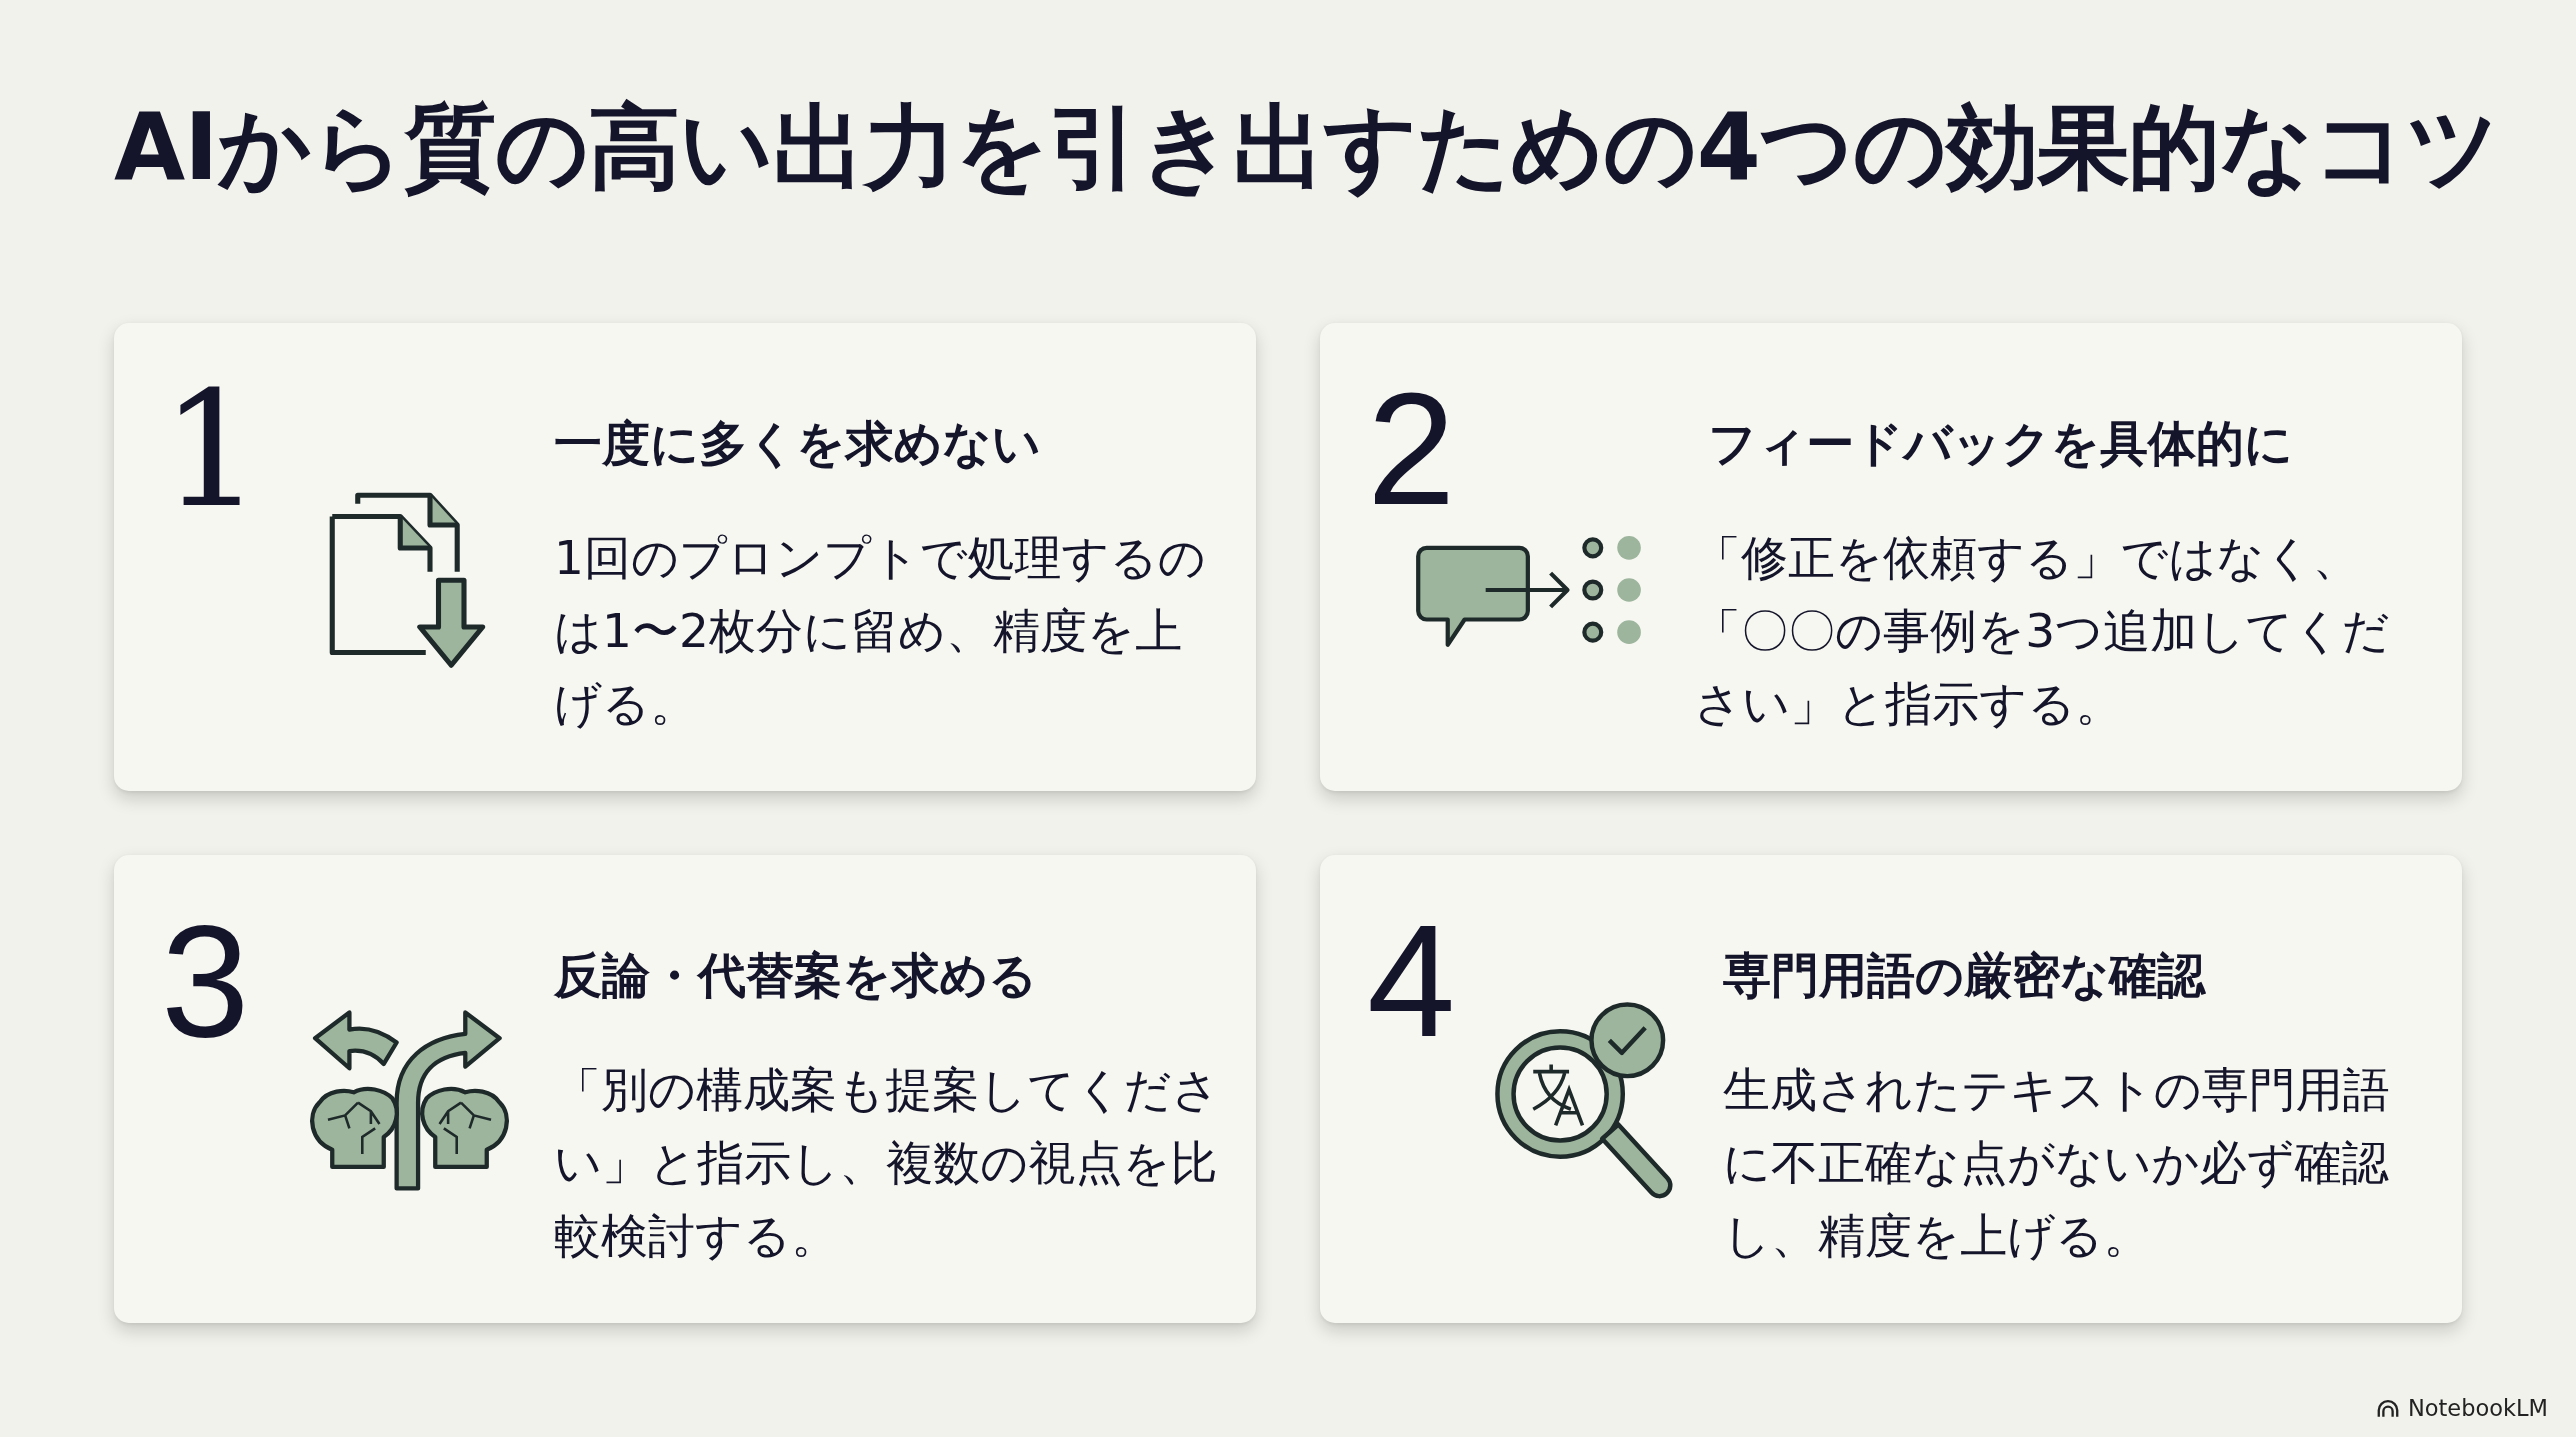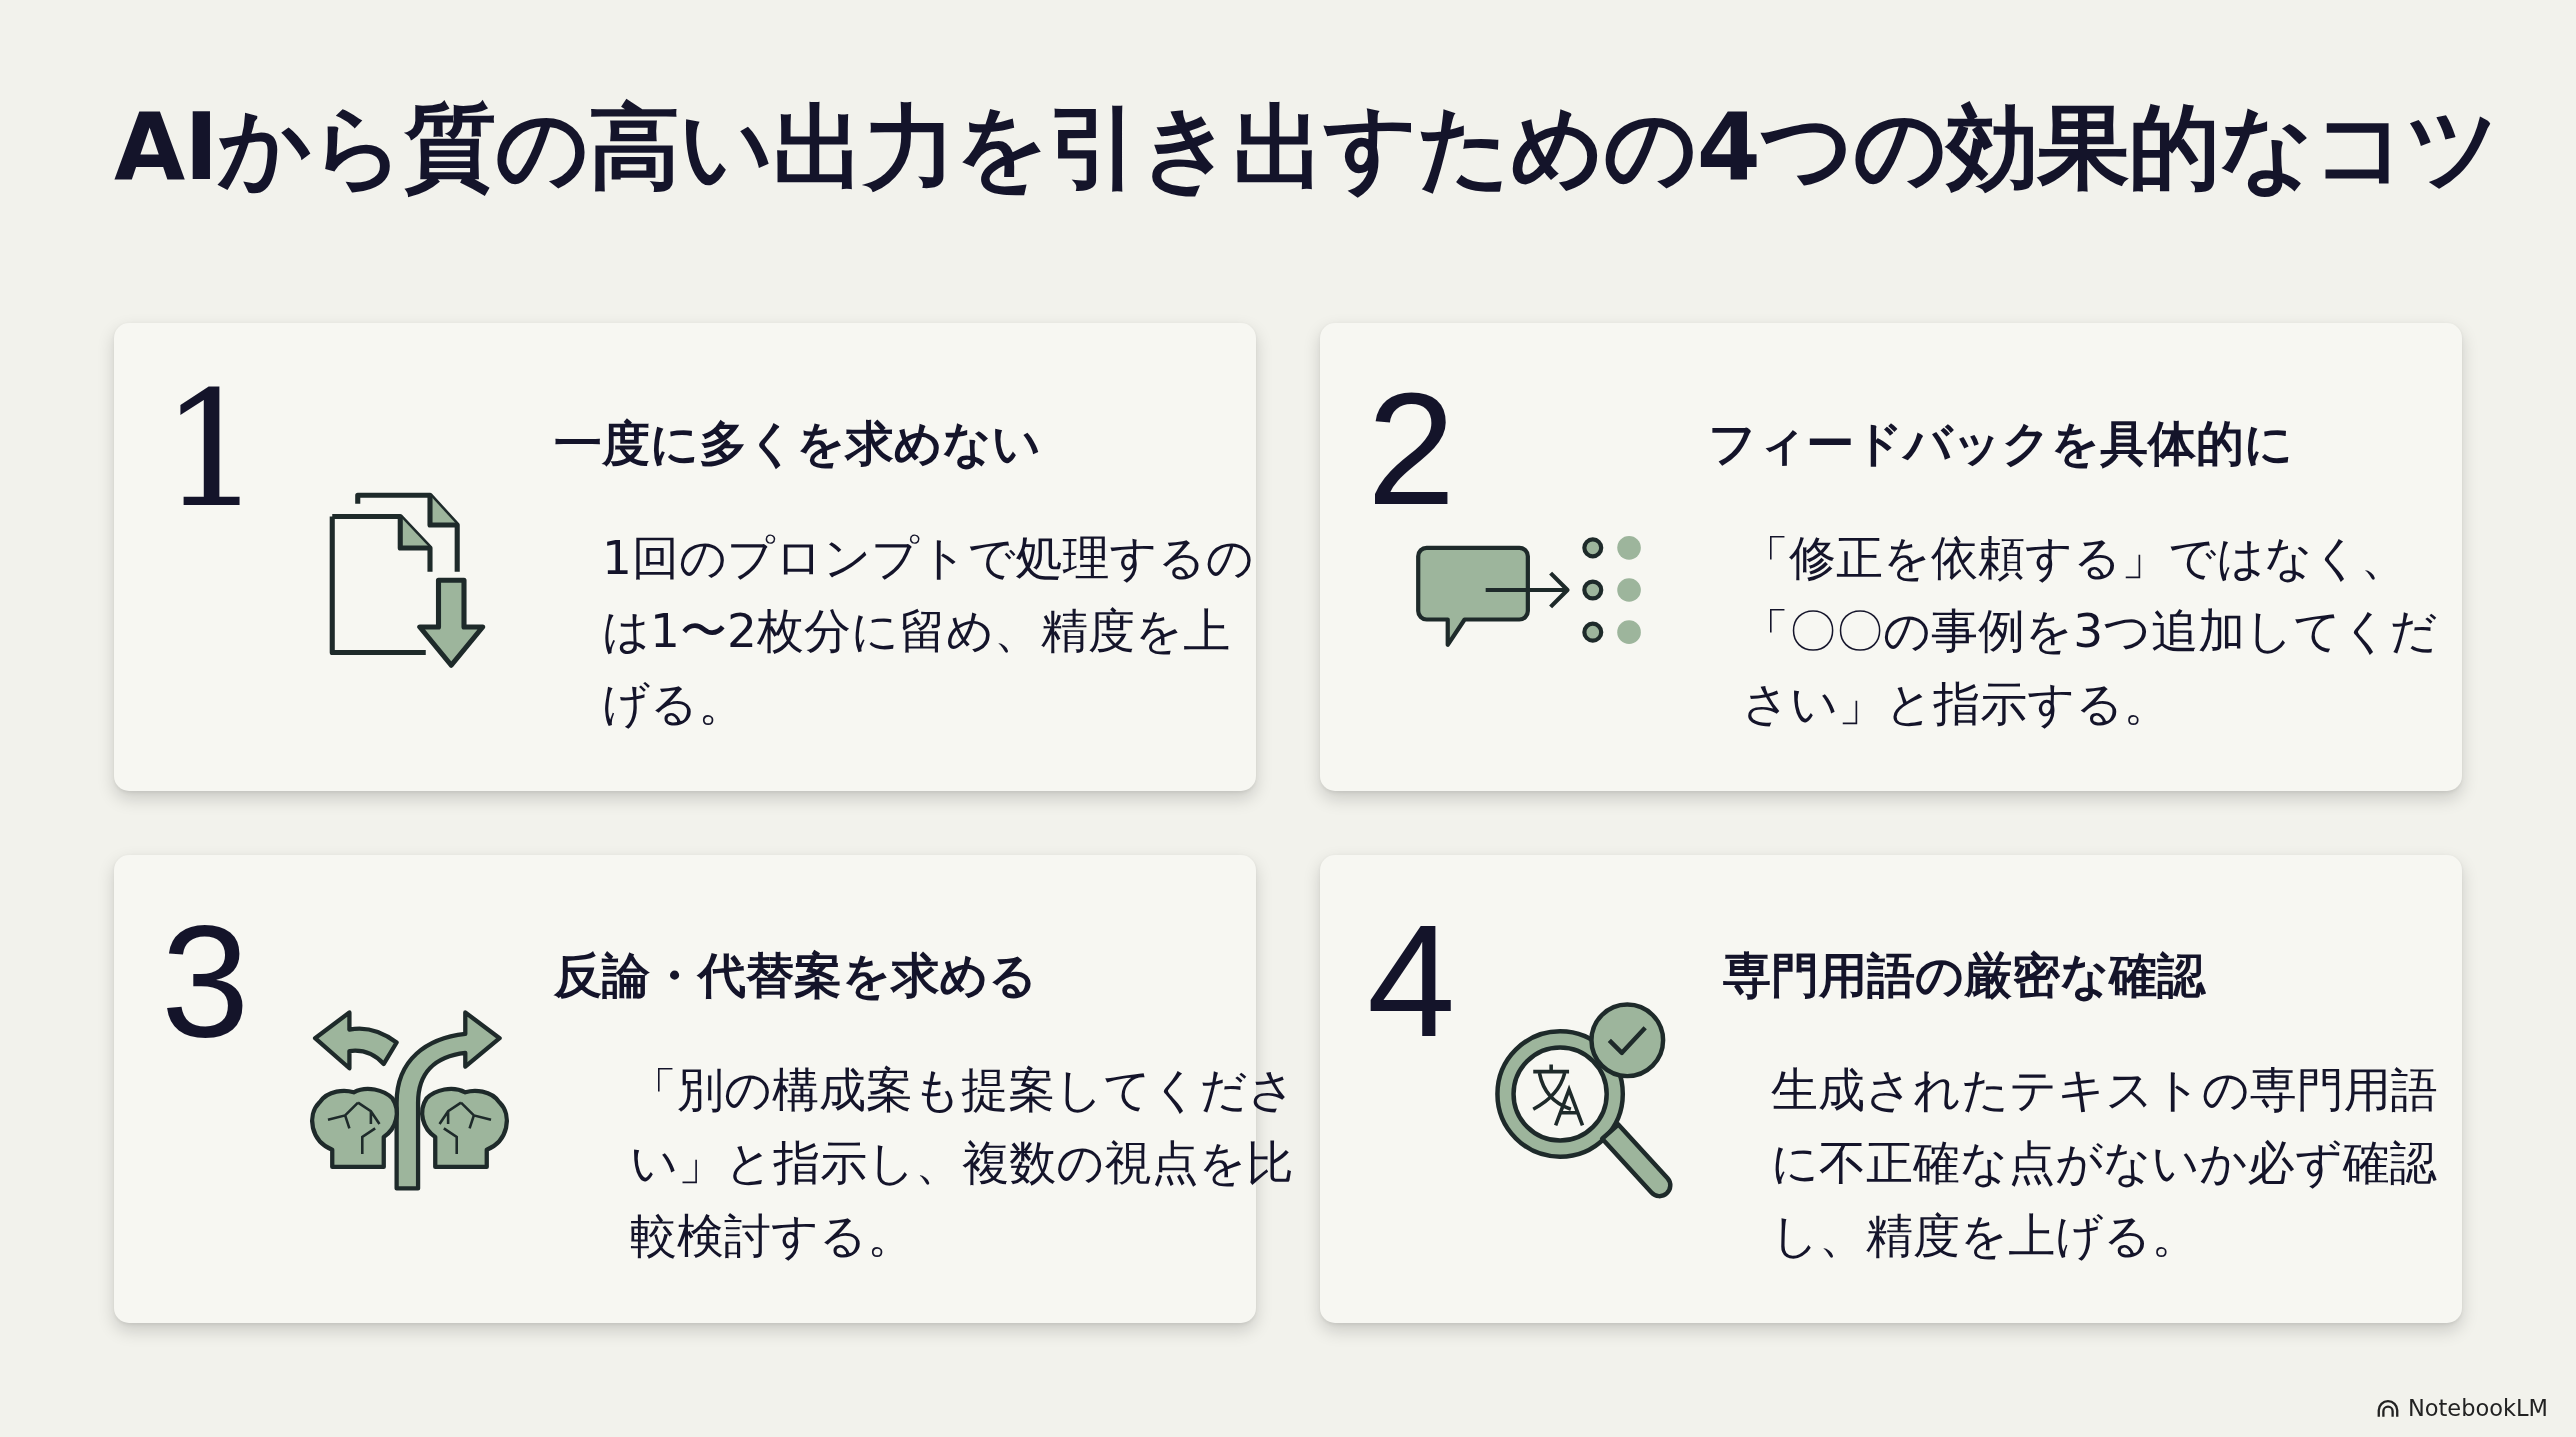--- a/index.html
+++ b/index.html
@@ -31,30 +31,29 @@
   }
   .c2 .num, .c3 .num, .c4 .num { font-family:"Liberation Sans","DejaVu Sans",sans-serif; font-weight:normal; }
   .icon { position:absolute; }
   .head {
     position:absolute; font-size:48px; font-weight:bold; color:#14142a;
     white-space:nowrap; line-height:1.2;
   }
   .body {
     position:absolute; font-size:47px; color:#14142a; line-height:73px;
     width:711px;
-    margin-left:48px;
   }
   .c1 .head { left:440px; top:92px; }
   .c1 .body { left:440px; top:198px; width:674px; }
   .c1 .icon { left:197px; top:150px; }
   .c2 .head { left:388px; top:92px; }
   .c2 .body { left:374px; top:198px; width:739px; }
   .c2 .icon { left:94px; top:197px; }
   .c3 .head { left:440px; top:92px; }
-  .c3 .body { left:468px; top:198px; width:674px; }
+  .c3 .body { left:440px; top:198px; width:674px; }
   .c3 .icon { left:183px; top:136px; }
   .c4 .head { left:403px; top:92px; }
   .c4 .body { left:403px; top:198px; width:711px; }
   .c4 .icon { left:164px; top:136px; }
   .brand {
     position:absolute; right:28px; bottom:17px;
     font-size:22.5px; color:#222; display:flex; align-items:center; gap:7.5px;margin-top:20px;
   }
 </style>
 </head>

